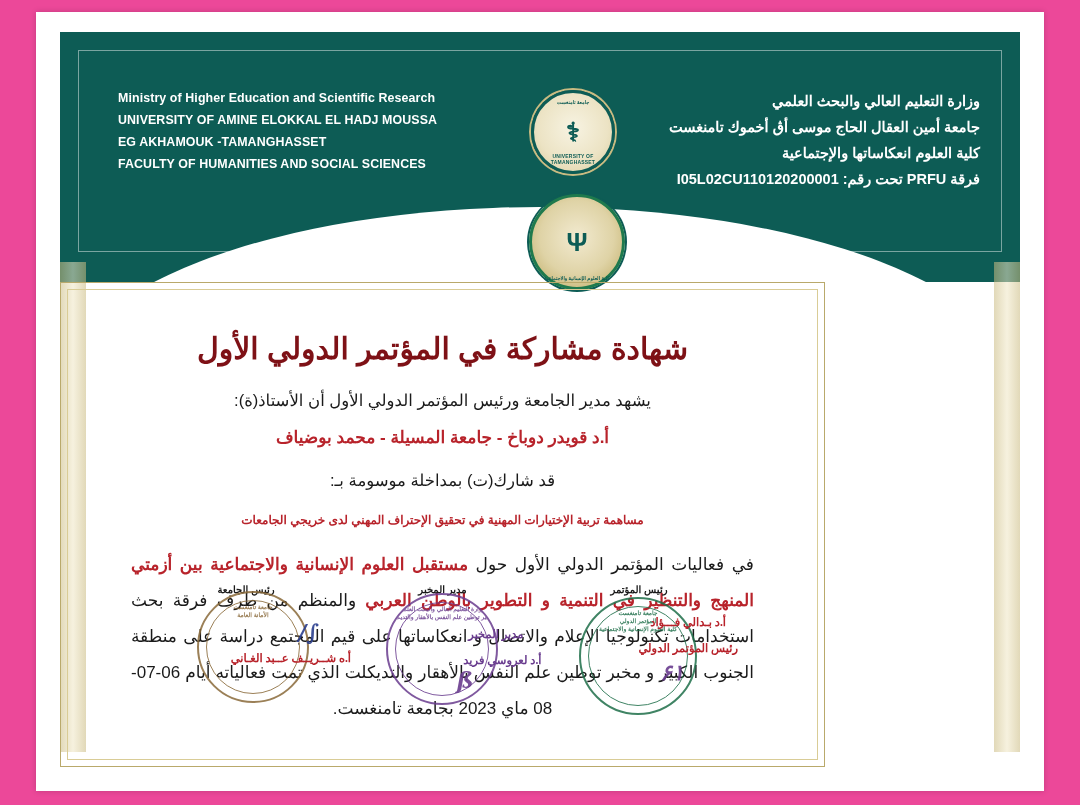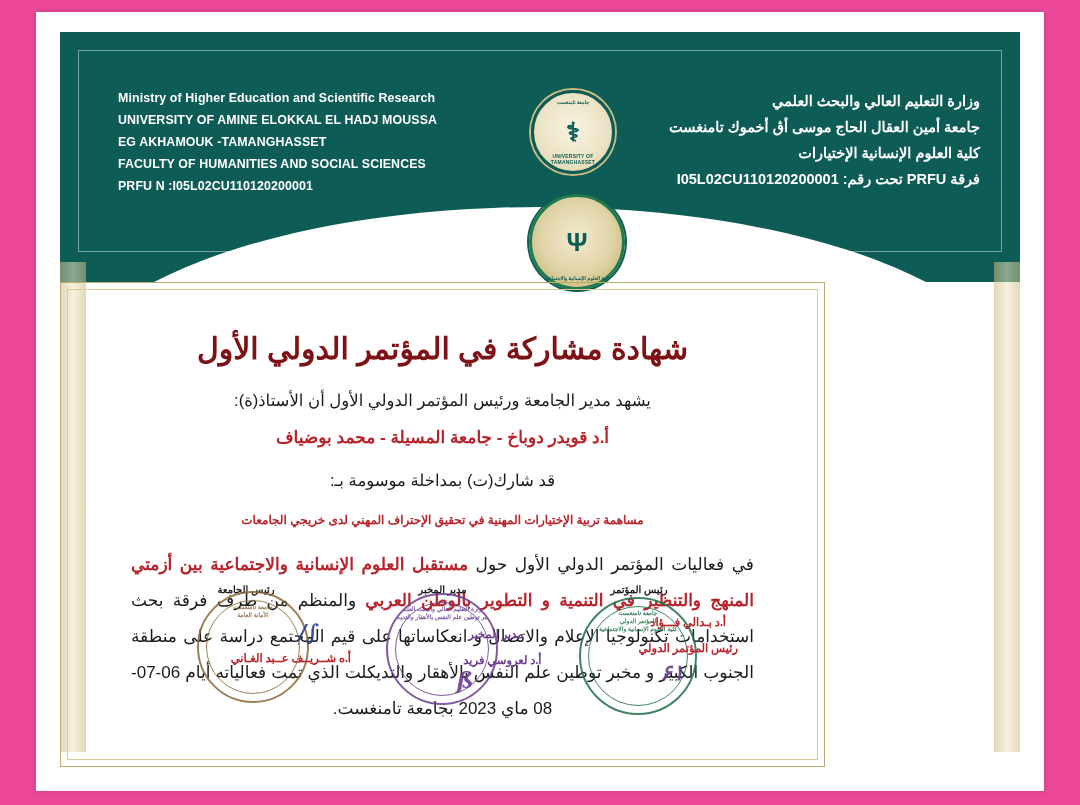--- a/index.html
+++ b/index.html
@@ -301,27 +301,26 @@
       <div class="header-swoop-yellow"></div>
       <div class="header-swoop"></div>
       <div class="header-inner-frame"></div>
     </div>
 
     <div class="header-left">
       <div>Ministry of Higher Education and Scientific Research</div>
       <div>UNIVERSITY OF AMINE ELOKKAL EL HADJ MOUSSA</div>
       <div>EG AKHAMOUK -TAMANGHASSET</div>
       <div>FACULTY OF HUMANITIES AND SOCIAL SCIENCES</div>
-      <div>PRFU N :I05L02CU110120200001</div>
     </div>
 
     <div class="header-right">
       <div>وزارة التعليم العالي والبحث العلمي</div>
       <div>جامعة أمين العقال الحاج موسى أڨ أخموك تامنغست</div>
-      <div>كلية العلوم الإنسانية الإختيارات</div>
+      <div>كلية العلوم انعكاساتها والإجتماعية</div>
       <div>فرقة PRFU تحت رقم: I05L02CU110120200001</div>
     </div>
 
     <div class="emblem emblem-top">
       <div class="emblem-ring-text"></div>
       <div class="emblem-caption">جامعة تامنغست</div>
       <div class="emblem-core">⚕</div>
       <div class="emblem-caption bottom">UNIVERSITY OF TAMANGHASSET</div>
     </div>
 

